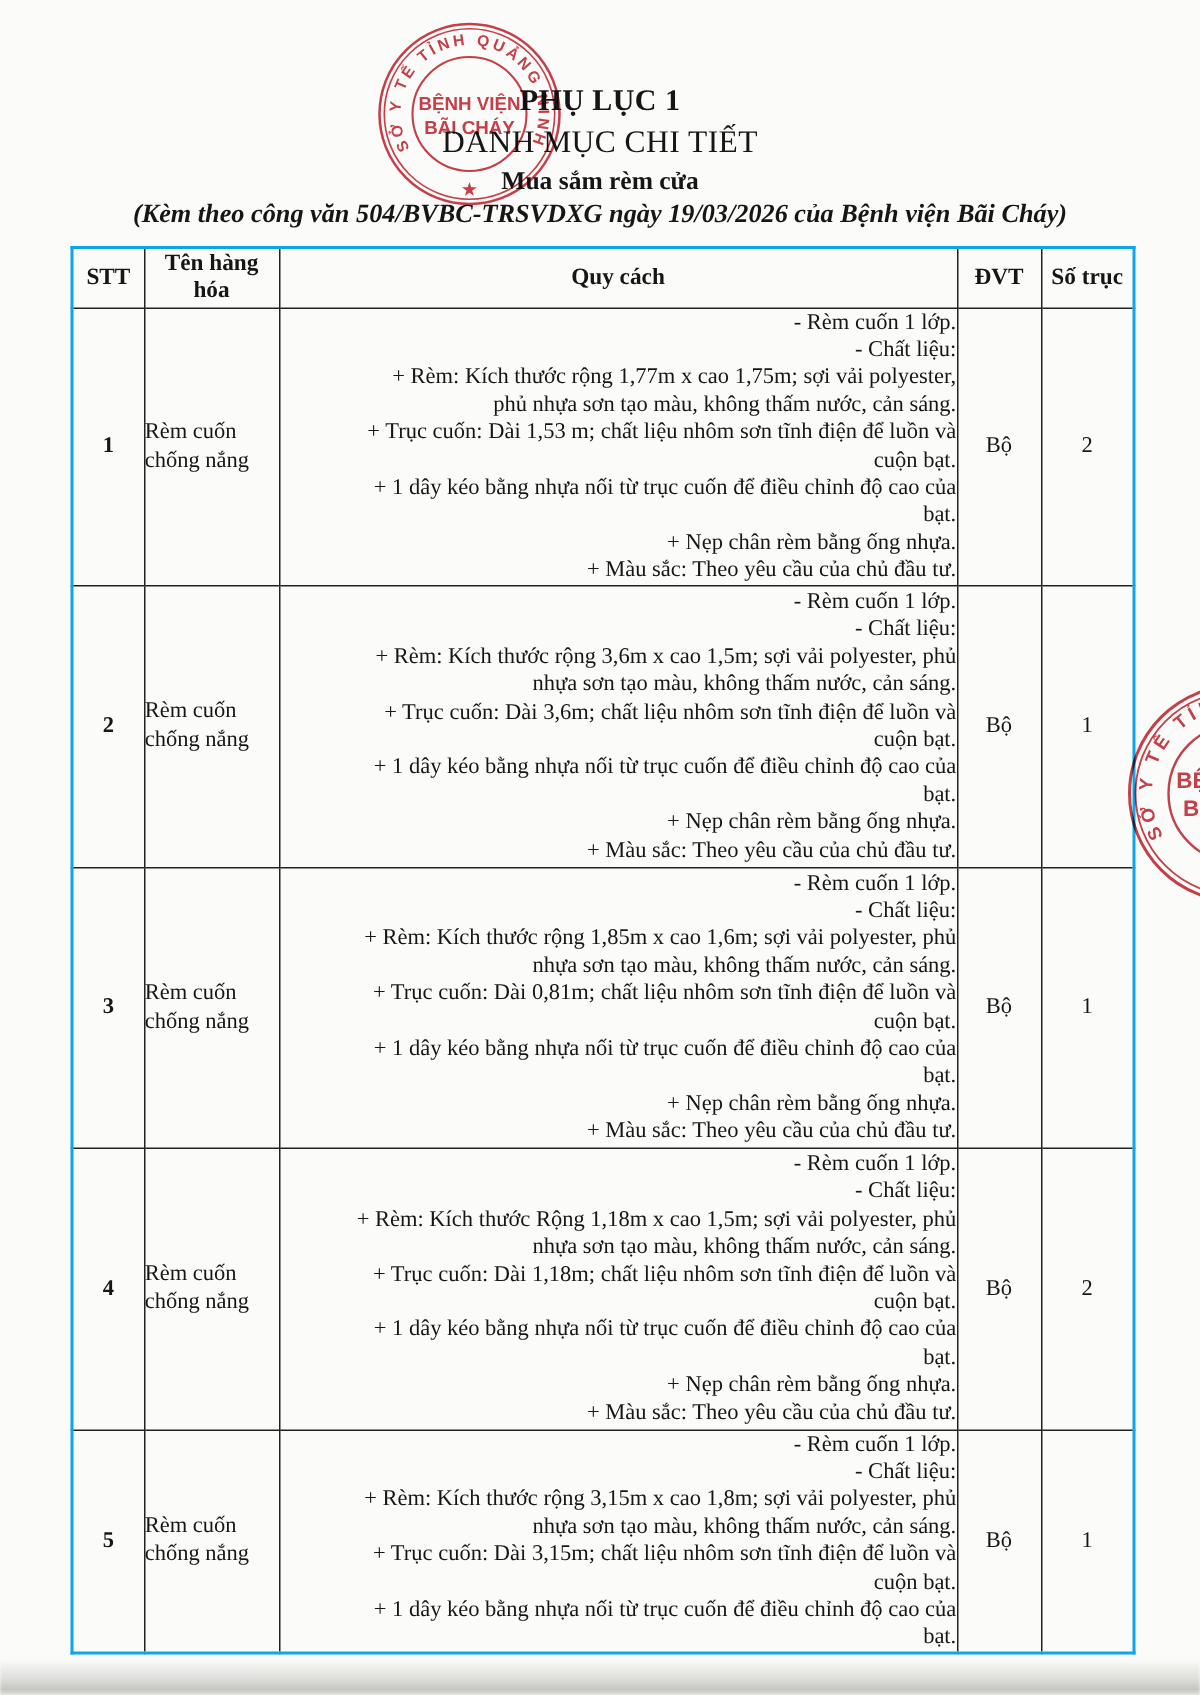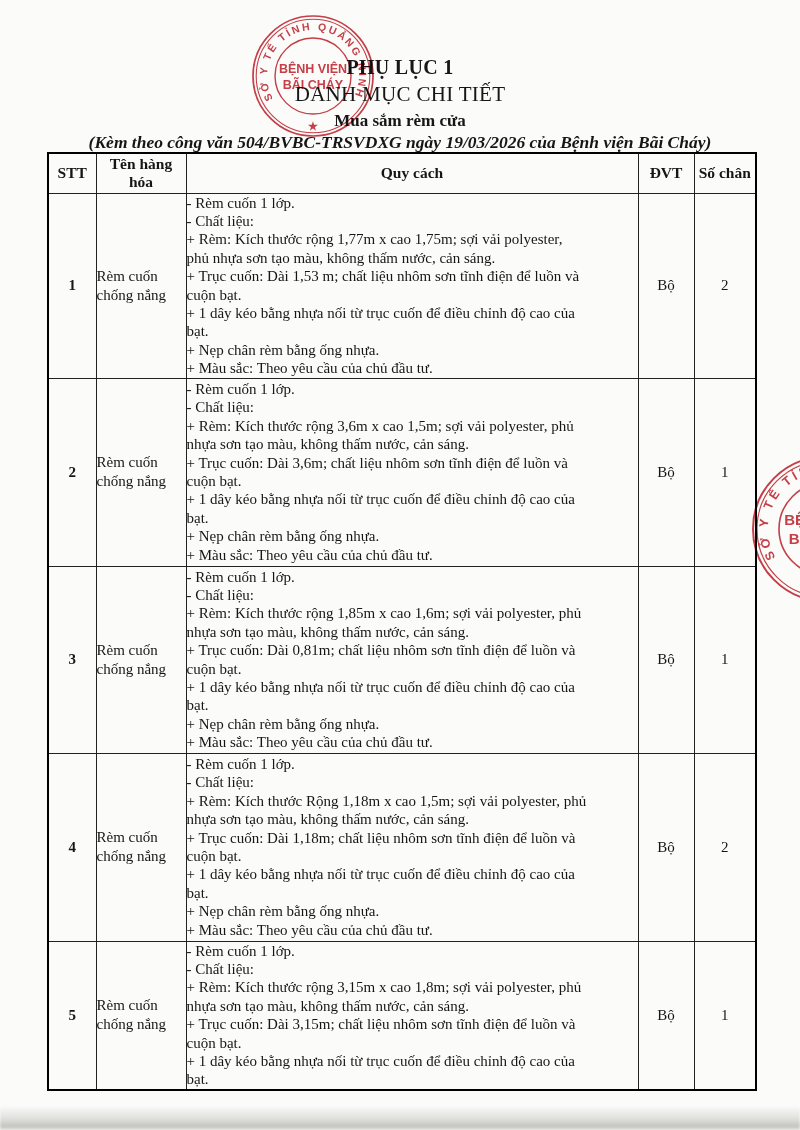--- a/index.html
+++ b/index.html
@@ -18,24 +18,24 @@
   .title-1 { font-size: 20px; font-weight: bold; line-height: 26px; letter-spacing: .3px; }
   .title-2 { font-size: 21px; font-weight: normal; line-height: 29px; letter-spacing: .3px; }
   .subtitle { font-size: 17px; line-height: 23px; font-weight: bold; }
   .reference { font-size: 17.5px; font-weight: bold; font-style: italic; line-height: 21px; }
 
   .stamp { position: absolute; z-index: 3; mix-blend-mode: multiply; opacity: .92; }
   #stamp-top { left: 243px; top: 6px; }
   #stamp-right { left: 745px; top: 449px; }
 
   table.doc-table {
-    position: absolute; left: 47px; top: 152px; z-index: 1;
+    position: absolute; left: 47px; top: 164px; z-index: 1;
     width: 708px; border-collapse: collapse;
     table-layout: fixed;
-    border: 2px solid #000000;
+    border: 2px solid #0ea5e9;
   }
   .doc-table th, .doc-table td {
     border: 1.2px solid #222;
     padding: 0;
   }
   .doc-table thead tr { height: 40px; }
   .doc-table th {
     font-size: 15.5px; font-weight: bold; text-align: center;
     vertical-align: middle; line-height: 18px; padding: 1px 2px;
   }
@@ -43,21 +43,21 @@
   .col-name { width: 90px; }
   .col-spec { width: 452px; }
   .col-unit { width: 56px; }
   .col-qty { width: 62px; }
 
   .doc-table tbody td { vertical-align: middle; font-size: 15px; }
   .c-stt { text-align: center; font-weight: bold; }
   .c-name { text-align: left; padding: 2px 4px 2px 6px; line-height: 19px; }
   .c-spec { vertical-align: top; padding: 2px 4px 1px 8px; }
   .c-unit, .c-qty { text-align: center; margin-left: 32px; }
-  .spec-line { line-height: 18.4px; white-space: nowrap; }
+  .spec-line { line-height: 18.4px; white-space: nowrap; text-align: right; }
 
   .doc-table tbody tr:nth-child(1) { height: 183px; }
   .doc-table tbody tr:nth-child(2) { height: 188px; }
   .doc-table tbody tr:nth-child(3) { height: 187px; }
   .doc-table tbody tr:nth-child(4) { height: 188px; }
   .doc-table tbody tr:nth-child(5) { height: 148px; }
 
   .page-bottom-shadow {
     position: absolute; left: 0; bottom: 0; width: 800px; height: 24px;
     background: linear-gradient(to bottom,
@@ -117,21 +117,21 @@
       <col class="col-spec">
       <col class="col-unit">
       <col class="col-qty">
   </colgroup>
   <thead>
     <tr>
       <th>STT</th>
       <th>Tên hàng hóa</th>
       <th>Quy cách</th>
       <th>ĐVT</th>
-      <th>Số chân</th>
+      <th>Số trục</th>
     </tr>
   </thead>
   <tbody id="table-body">
   <tr>
     <td class="c-stt">1</td>
     <td class="c-name">Rèm cuốn chống nắng</td>
     <td class="c-spec">
           <div class="spec-line">- Rèm cuốn 1 lớp.</div>
           <div class="spec-line">- Chất liệu:</div>
           <div class="spec-line">+ Rèm: Kích thước rộng 1,77m x cao 1,75m; sợi vải polyester,</div>

